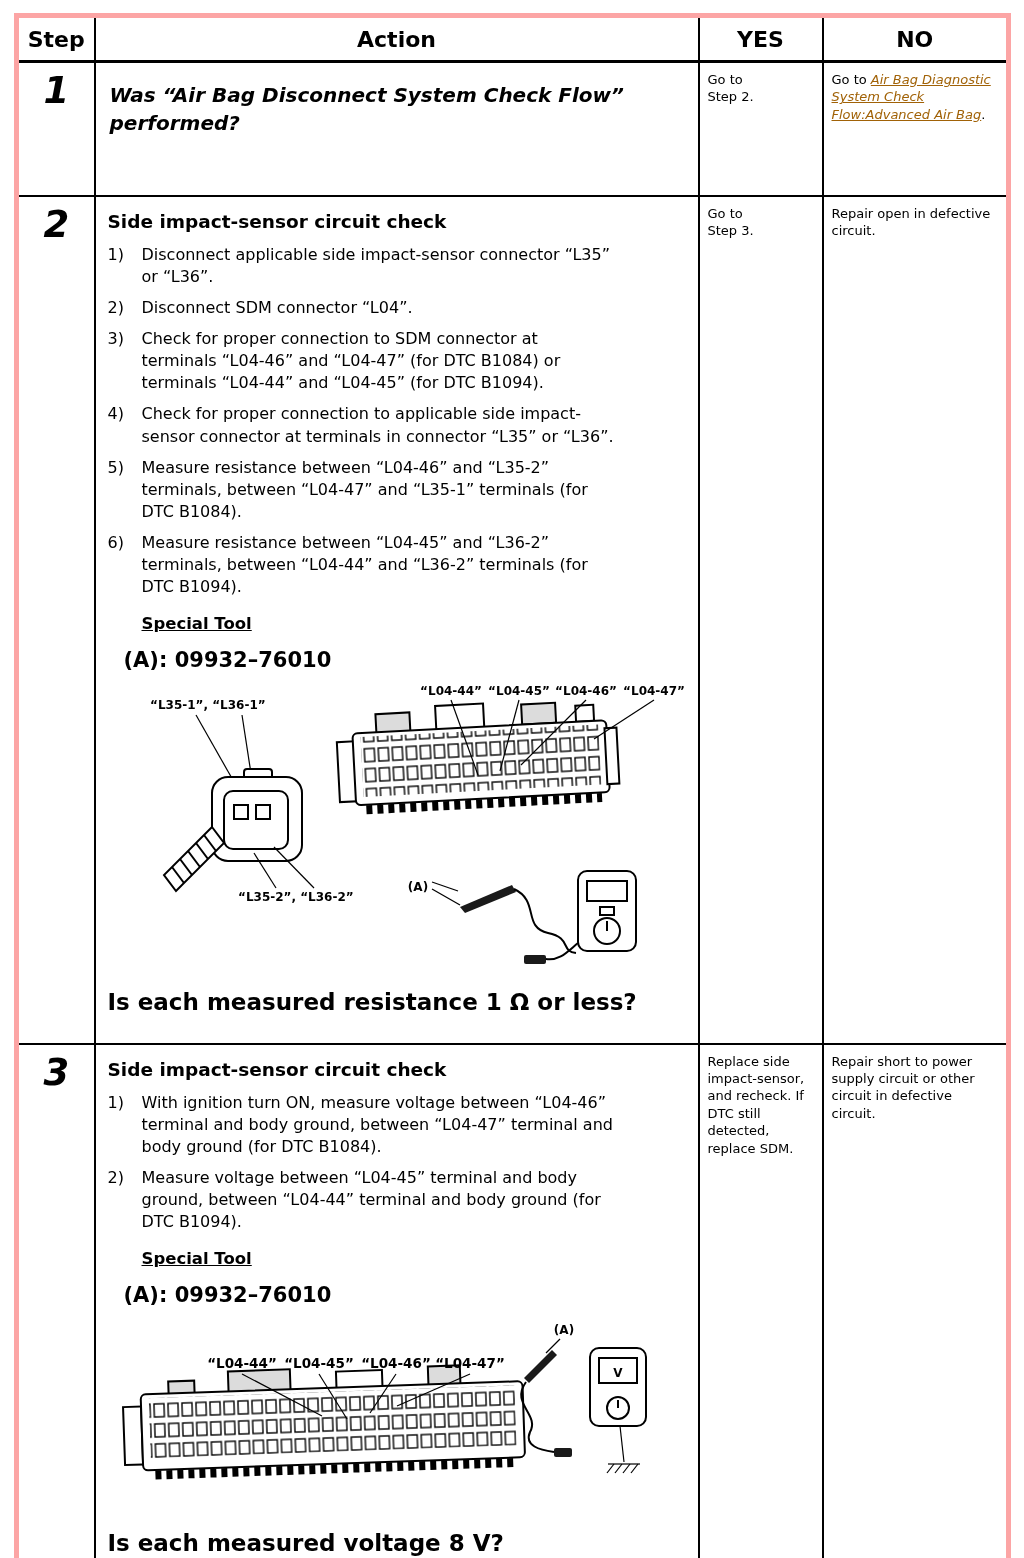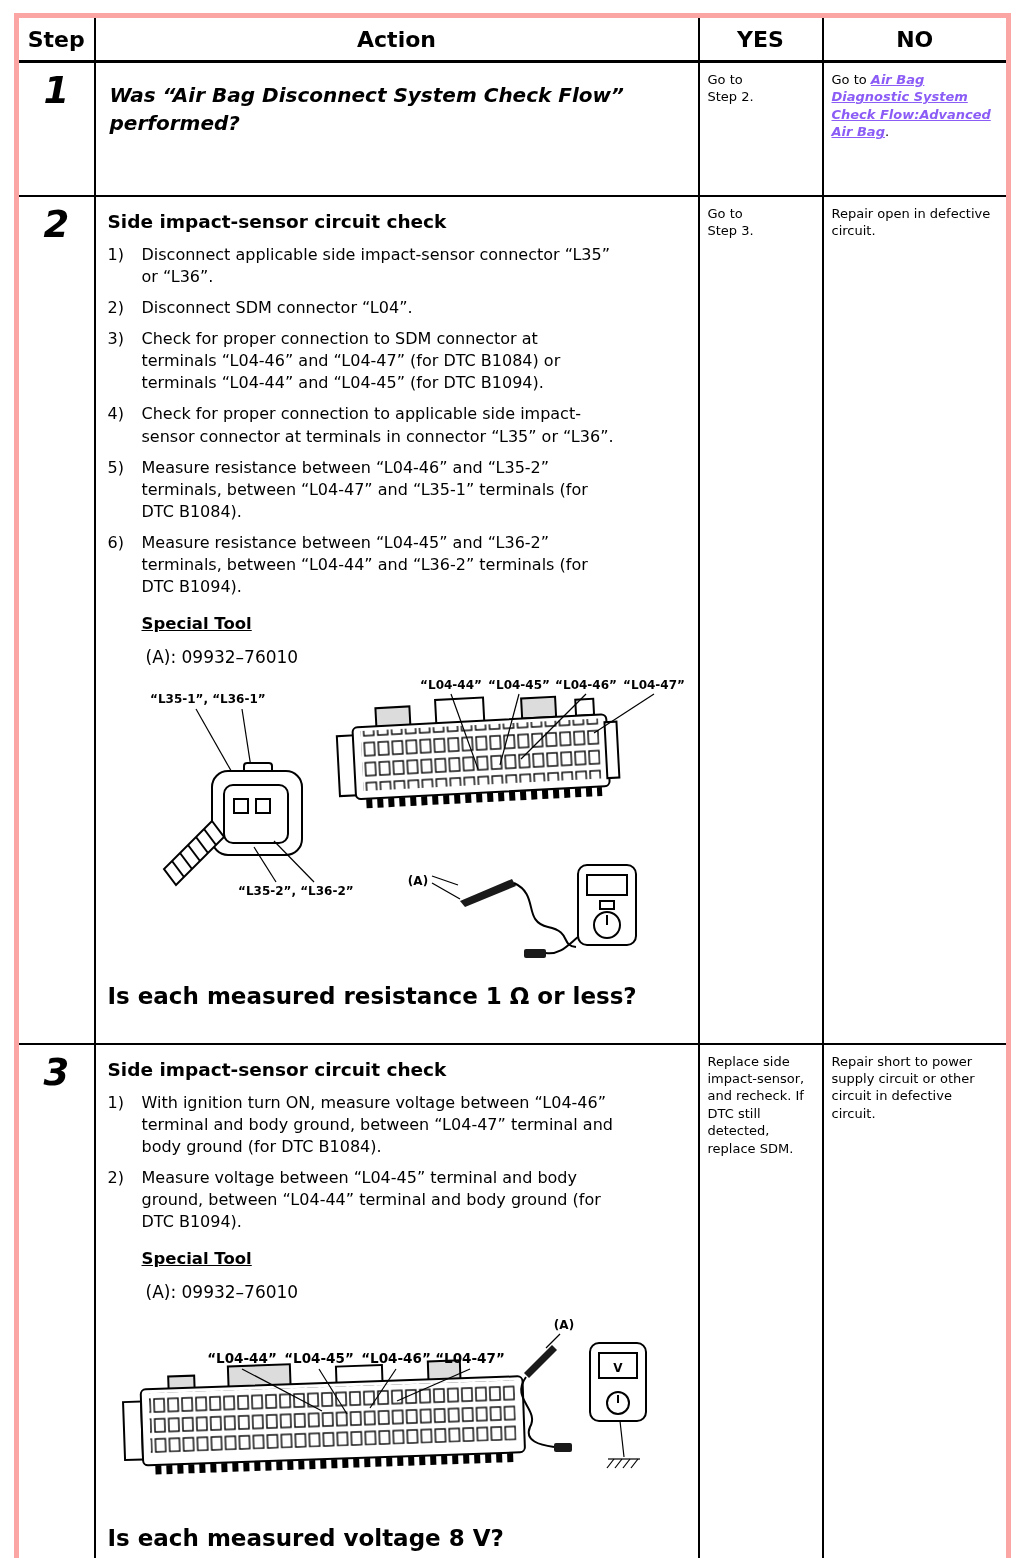--- a/index.html
+++ b/index.html
@@ -41,22 +41,22 @@
     padding: 8px 40px 0 2px;
   }
   .action-title { font-weight: bold; font-size: 18.5px; margin: 2px 0 10px 0; }
   .li { display: flex; margin-bottom: 9px; }
   .li .num { flex: 0 0 34px; }
   .li .txt { flex: 1; padding-right: 70px; }
   .special-label {
     font-weight: bold; text-decoration: underline;
     font-size: 16.5px; margin: 15px 0 10px 34px;
   }
-  .special-value { font-weight: normal; font-size: 17px; margin: 0 0 6px 38px; }
-  .doc-link { font-weight: bold; font-style: italic; text-decoration: underline; color: #8b5cf6; cursor: pointer; }
+  .special-value { font-weight: bold; font-size: 21px; margin: 0 0 6px 16px; }
+  .doc-link { font-weight: normal; font-style: italic; text-decoration: underline; color: #a16207; cursor: pointer; }
   .question { font-weight: bold; font-size: 23px; margin-top: 10px; }
 
   .fig { display: block; margin: 6px 0 2px 18px; }
   .fig3 { margin-left: 4px; }
   svg text {
     font-family: "DejaVu Sans", sans-serif;
     fill: #000; stroke: none;
     font-weight: bold; font-size: 12px;
   }
   svg text.lbl3 { font-size: 13.5px; }

